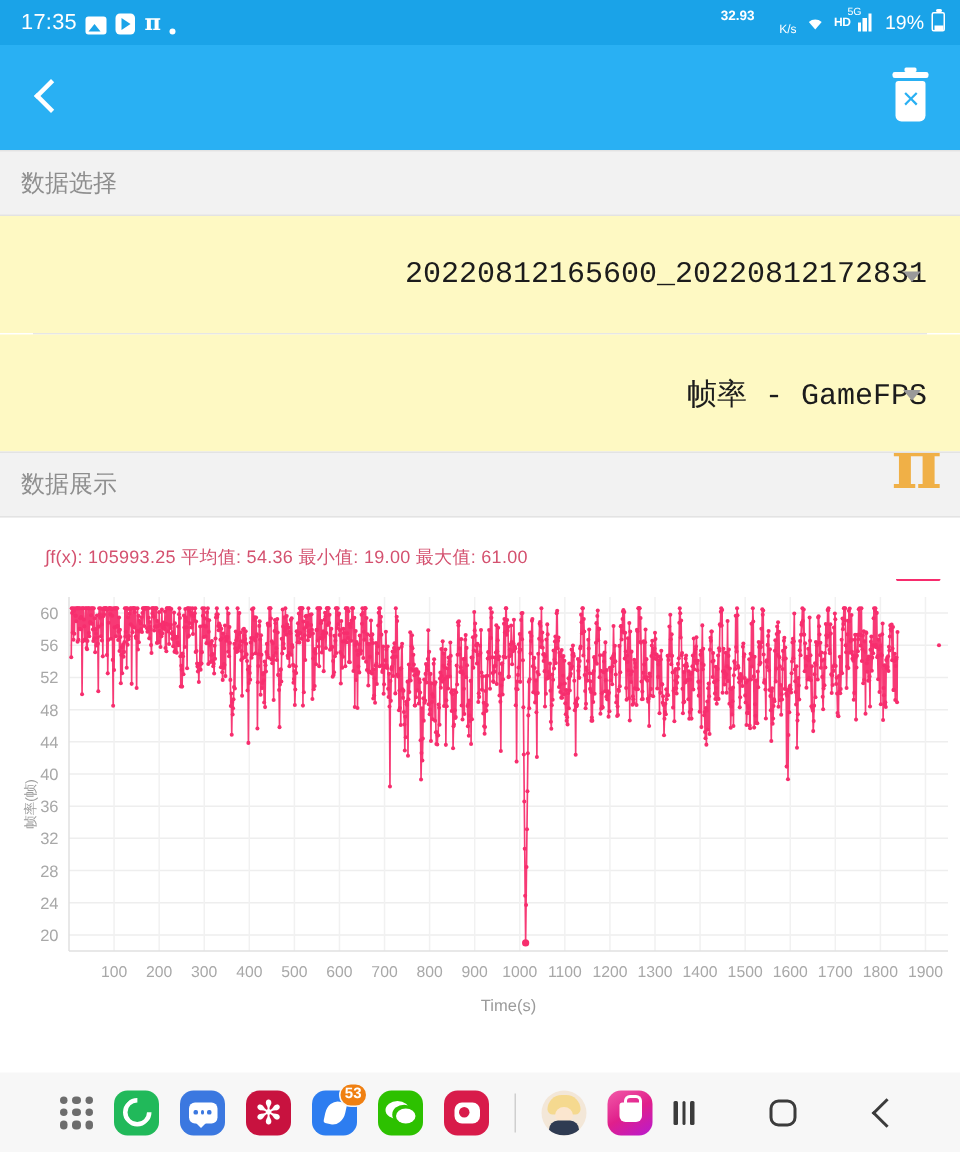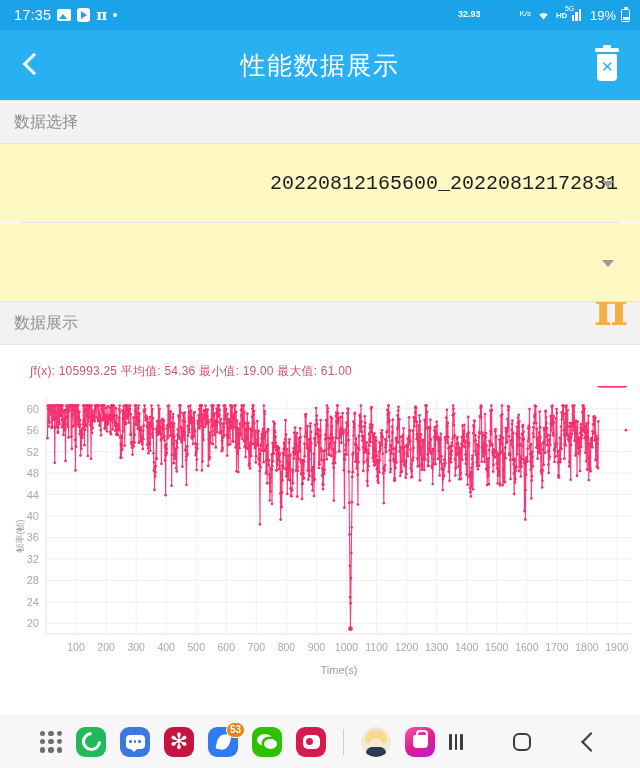--- a/index.html
+++ b/index.html
@@ -10,21 +10,21 @@
     overflow:hidden;
     position:relative;
   }
 
   
   .statusbar{
     height:30px; background:#1aa3e8; color:#fff;
     display:flex; align-items:center; justify-content:space-between;
     padding:0 10px 0 14px; font-size:14px;
   }
-  .sb-left{ display:flex; align-items:center; gap:6px; }
+  .sb-left{ display:flex; align-items:flex-end; gap:6px; }
   .sb-time{ font-size:14.5px; letter-spacing:.2px; }
   .sb-ic{ display:inline-flex; align-items:center; justify-content:center; }
   .ic-gallery{
     width:14px;height:12px;background:#fff;border-radius:2px;position:relative;
   }
   .ic-gallery:after{
     content:"";position:absolute;left:2px;bottom:2px;width:0;height:0;
     border-left:4px solid transparent;border-right:4px solid transparent;
     border-bottom:5px solid #1aa3e8;
   }
@@ -33,21 +33,21 @@
   }
   .ic-play:after{
     content:"";position:absolute;left:4px;top:3px;width:0;height:0;
     border-top:4px solid transparent;border-bottom:4px solid transparent;
     border-left:6px solid #1aa3e8;
   }
   .ic-pi{ font-size:15px; font-weight:700; font-family:"DejaVu Serif",serif; line-height:1; }
   .ic-dot{ width:4px;height:4px;border-radius:50%;background:#fff;display:block; }
 
   .sb-right{ display:flex; align-items:center; gap:5px; font-size:12.5px; }
-  .net-speed{ display:flex;flex-direction:row;align-items:flex-start;line-height:1.02;font-size:9px;font-weight:700; }
+  .net-speed{ display:flex;flex-direction:column;align-items:flex-start;line-height:1.02;font-size:9px;font-weight:700; }
   .net-speed span:last-child{ font-size:8px; font-weight:400;padding-left:39px; }
   .sb-batt{ font-size:13px; }
   .ic-batt{ width:9px;height:13px;border:1.4px solid #fff;border-radius:1.5px;position:relative;display:inline-block; }
   .ic-batt:before{content:"";position:absolute;top:-3px;left:2px;width:4px;height:2px;background:#fff;border-radius:1px;}
   .ic-batt:after{content:"";position:absolute;bottom:.5px;left:.5px;right:.5px;height:30%;background:#fff;}
   .ic-hd{ font-size:8px; font-weight:700; letter-spacing:-.3px; }
   .sig{ display:flex;align-items:flex-end;gap:1px;height:12px;position:relative; }
   .sig i{ width:2.5px;background:#fff;display:block; }
   .sig i:nth-child(1){height:4px} .sig i:nth-child(2){height:6px}
   .sig i:nth-child(3){height:9px} .sig i:nth-child(4){height:12px}
@@ -222,38 +222,38 @@
         <i></i>
         <i></i>
     </span>
     <span class="sb-batt">19%</span>
     <span class="ic-batt"></span>
   </div>
 </div>
 
 <div class="appbar">
   <div class="back-chev"></div>
-  <div class="appbar-title">性能数据展示</div>
   <div class="trash">
     <span class="lid"></span>
     <span class="can"></span>
     <span class="xm">✕</span>
   </div>
 </div>
 
 <div class="sec-head">
   <span>数据选择</span>
 </div>
 
 <div class="select-row">
   <span class="sel-value">20220812165600_20220812172831</span>
   <span class="caret"></span>
 </div>
 <div class="sel-divider"></div>
 <div class="select-row">
+  <span class="sel-value">帧率 - GameFPS</span>
   <span class="caret"></span>
 </div>
 
 <div class="sec-head">
   <span>数据展示</span>
   <span class="pi-wm">π</span>
 </div>
 
 <div class="stats">∫f(x): 105993.25 平均值: 54.36 最小值: 19.00 最大值: 61.00</div>
 

